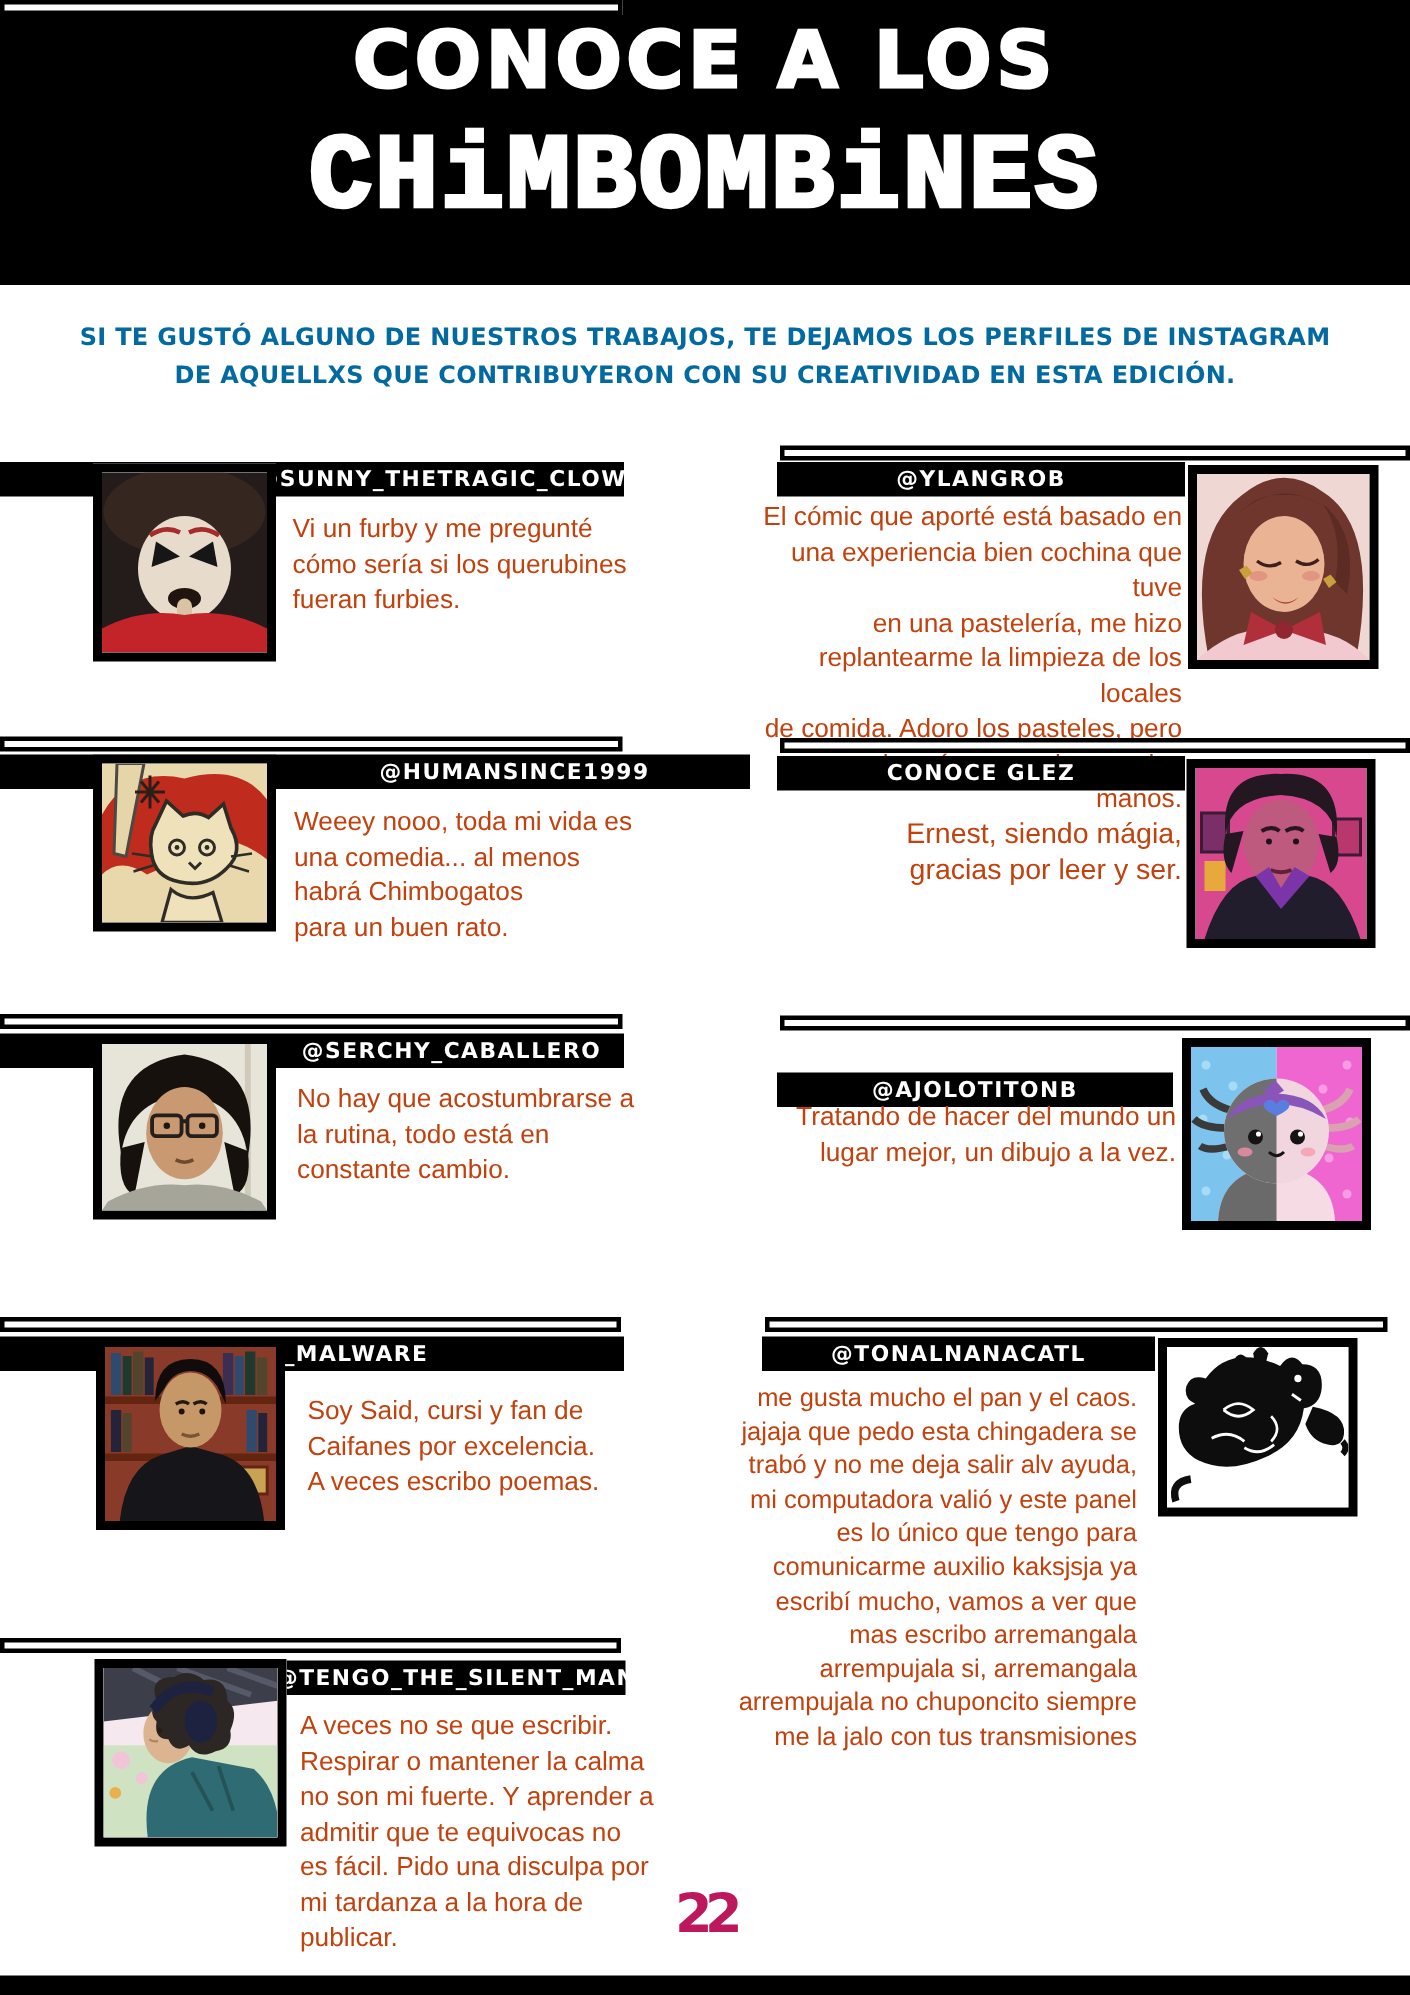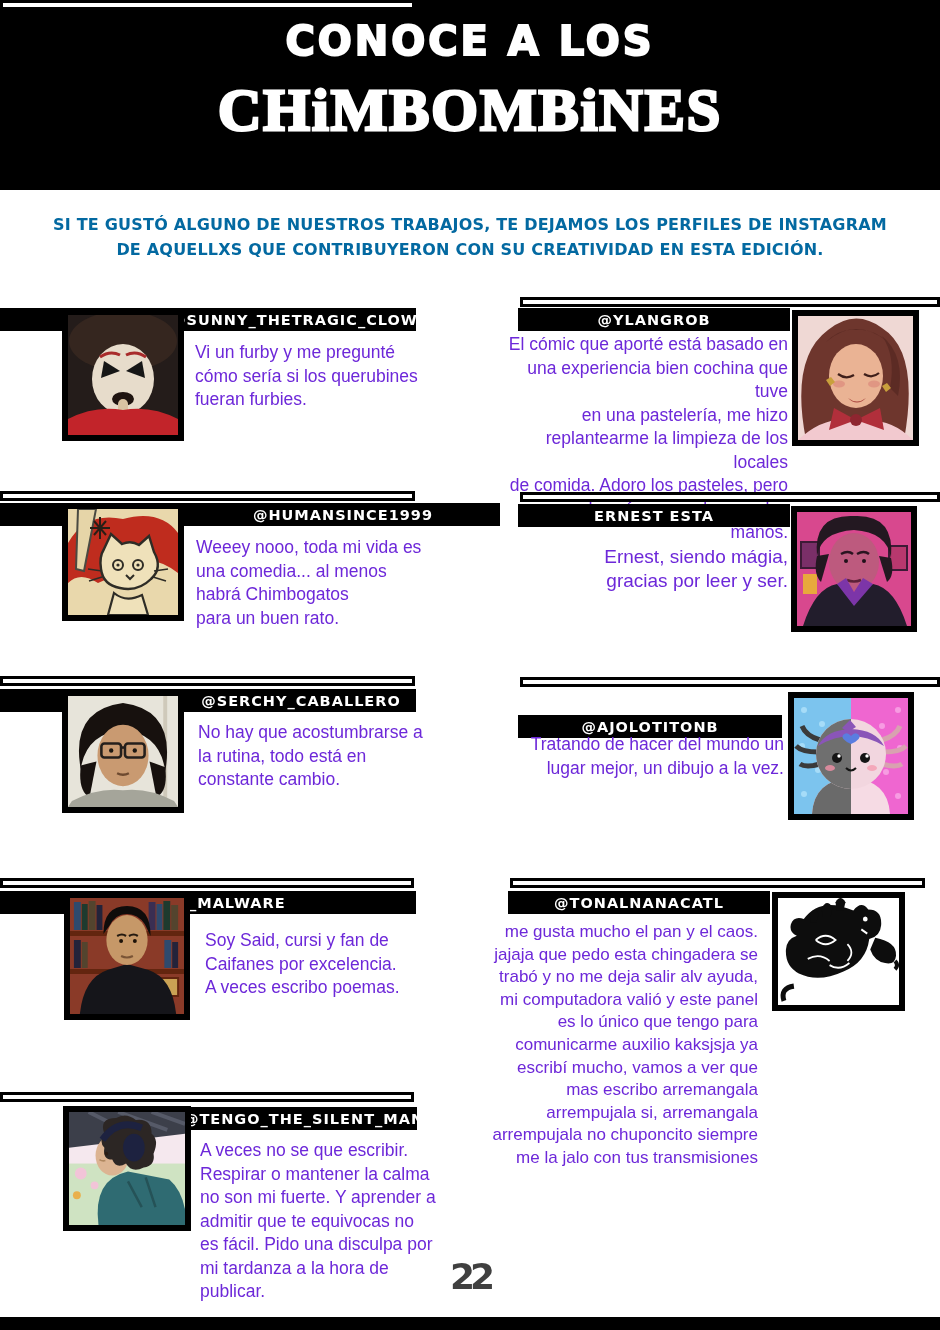--- a/index.html
+++ b/index.html
@@ -1,24 +1,24 @@
 <!DOCTYPE html>
 <html><head>
 <meta charset="utf-8">
 <style>
   html,body{margin:0;padding:0;background:#888;}
   #page{position:relative;width:940px;height:1330px;background:#ffffff;overflow:hidden;
         font-family:"Liberation Sans", sans-serif;}
 
   
   .header{position:absolute;left:0;top:0;width:940px;height:190px;background:#000;text-align:center;color:#fff;}
-  .title1{margin-top:14px;font-family:"DejaVu Sans",sans-serif;font-weight:900;font-size:40px;
+  .title1{margin-top:14px;font-family:"DejaVu Sans",sans-serif;font-weight:900;font-size:52px;
           letter-spacing:3px;-webkit-text-stroke:2px #fff;line-height:54px;}
-  .title2{font-family:Liberation Serif, serif;font-weight:900;font-size:60px;letter-spacing:2px;
-          -webkit-text-stroke:3px #fff;line-height:80px;margin-top:2px;}
+  .title2{font-family:Liberation Mono, monospace;font-weight:900;font-size:70px;letter-spacing:2px;
+          -webkit-text-stroke:3px #fff;line-height:80px;margin-top:12px;}
 
   
   .subtitle{position:absolute;left:0;top:212px;width:940px;text-align:center;color:#0369a1;
             font-family:"DejaVu Sans",sans-serif;font-weight:800;font-size:16px;line-height:25px;letter-spacing:.2px;}
 
   
   .tube{position:absolute;height:10px;background:#fff;border:3px solid #000;box-sizing:border-box;}
   .t1{left:0;top:297;width:415px}.t2{left:520px;top:297px;width:420px}
   .t3{left:0;top:491px;width:415px}.t4{left:520px;top:492px;width:420px}
   .t5{left:0;top:676px;width:415px}.t6{left:520px;top:677px;width:420px}
@@ -45,33 +45,33 @@
   .p2{left:792px;top:310px;width:127px;height:136px}
   .p3{left:62px;top:503px;width:122px;height:118px}
   .p4{left:791px;top:506px;width:126px;height:126px}
   .p5{left:62px;top:690px;width:122px;height:123px}
   .p6{left:788px;top:692px;width:126px;height:128px}
   .p7{left:64px;top:892px;width:126px;height:128px}
   .p8{left:772px;top:892px;width:133px;height:119px}
   .p9{left:63px;top:1106px;width:128px;height:125px}
 
   
-  .bio{position:absolute;font-size:17.5px;line-height:23.5px;color:#6d28d9;white-space:pre-line;}
+  .bio{position:absolute;font-size:17.5px;line-height:23.5px;color:#c2410c;white-space:pre-line;}
   .x1{left:195px;top:341px;width:245px}
   .x2{left:505px;top:333px;width:283px;text-align:right}
   .x3{left:196px;top:536px;width:235px}
   .x4{left:540px;top:545px;width:248px;text-align:right;font-size:19px;line-height:24px}
   .x5{left:198px;top:721px;width:245px}
   .x6{left:500px;top:733px;width:284px;text-align:right}
   .x7{left:205px;top:929px;width:235px}
   .x8{left:468px;top:921px;width:290px;text-align:right;font-size:17px;line-height:22.6px}
   .x9{left:200px;top:1139px;width:255px}
 
   .pagenum{position:absolute;left:0;top:1256px;width:940px;text-align:center;
-           font-family:"DejaVu Sans",sans-serif;font-weight:900;font-size:36px;letter-spacing:-5px;color:#404040;}
+           font-family:"DejaVu Sans",sans-serif;font-weight:900;font-size:36px;letter-spacing:-5px;color:#be185d;}
   .bottombar{position:absolute;left:0;top:1317px;width:940px;height:13px;background:#000;}
 </style>
 </head>
 <body>
 
 <div id="page">
 
   <div class="header">
     <div class="title1">CONOCE A LOS</div>
     <div class="title2">CHiMBOMBiNES</div>
@@ -155,21 +155,21 @@
       <path d="M46,84 q12,10 28,2 l6,20 -40,0 z" fill="#efe1ba" stroke="#2e2c26" stroke-width="2.2"></path>
     </svg>
   </div>
   <div class="bio x3">Weeey nooo, toda mi vida es
 una comedia... al menos
 habrá Chimbogatos
 para un buen rato.</div>
 
   <div class="tube t4"></div>
   <div class="banner b4">
-    <span>ERNEST ESTA</span>
+    <span>CONOCE GLEZ</span>
     </div>
   <div class="photo p4">
     <svg viewBox="0 0 114 114" preserveAspectRatio="none">
       <rect width="114" height="114" fill="#d8488e"></rect>
       <rect x="4" y="30" width="18" height="26" fill="#7a2f68" stroke="#3d1a36" stroke-width="2"></rect>
       <rect x="92" y="34" width="18" height="24" fill="#b8386e" stroke="#3d1a36" stroke-width="2"></rect>
       <rect x="6" y="62" width="14" height="20" fill="#e8a93c"></rect>
       <path d="M20,44 Q16,2 57,4 Q98,2 94,46 Q90,20 57,18 Q24,20 20,44 z" fill="#231821"></path>
       <path d="M20,44 q-4,18 4,26 l8,-28 z" fill="#231821"></path>
         <path d="M94,46 q4,18 -4,24 l-8,-26 z" fill="#231821"></path>

